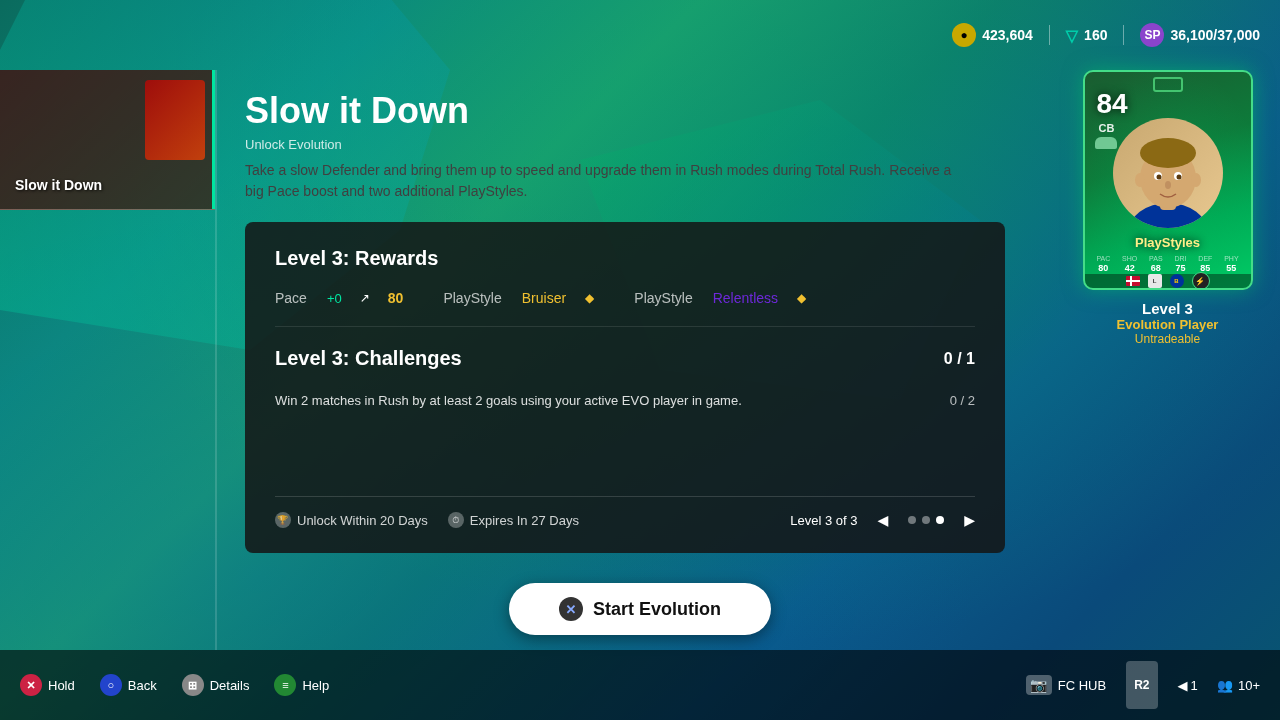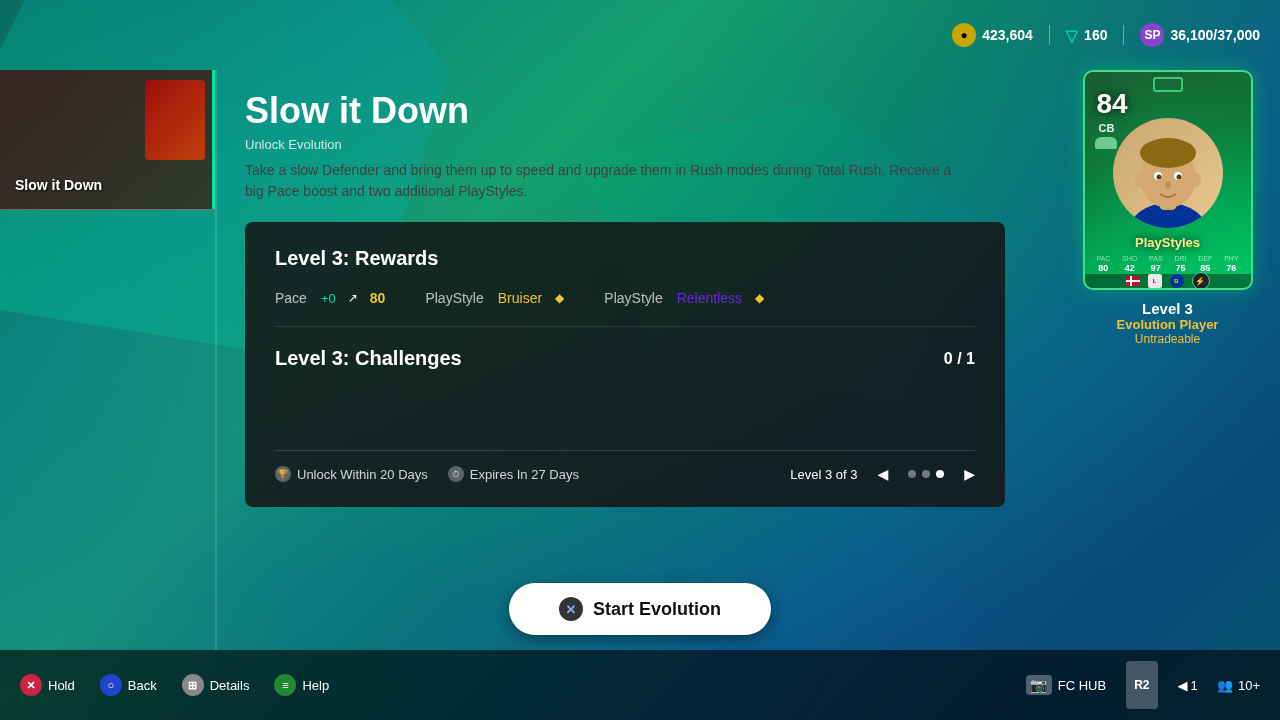--- a/index.html
+++ b/index.html
@@ -191,21 +191,21 @@
     .rewards-row {
       display: flex;
       gap: 40px;
       margin-bottom: 20px;
       padding-bottom: 20px;
       border-bottom: 1px solid rgba(255,255,255,0.1);
     }
     .reward-item {
       display: flex;
       align-items: center;
-      gap: 10px;
+      gap: 16px;
       font-size: 14px;
       color: white;
     }
     .reward-label { color: rgba(255,255,255,0.7); }
     .reward-icon-diamond {
       color: #f0c030;
       font-size: 12px;
     }
     .pace-plus { color: #00e5a0; font-size: 12px; }
     .pace-arrow { color: white; font-size: 11px; }
@@ -668,20 +668,24 @@
         <span style="color:#6d28d9; margin-left:4px;">Relentless</span>
         <span class="reward-icon-diamond" style="margin-left:3px;">◆</span>
       </div>
     </div>
 
     <div class="challenges-section">
       <div class="challenges-header">
         <div class="challenges-title">Level 3: Challenges</div>
         <div class="challenges-progress">0 / 1</div>
       </div>
+      <div class="challenge-row">
+        <span>Win 2 matches in Rush by at least 2 goals using your active EVO player in game.</span>
+        <span class="challenge-count">0 / 2</span>
+      </div>
     </div>
 
     <div class="card-footer">
       <div class="footer-item">
         <div style="width:16px;height:16px;border-radius:50%;background:rgba(255,255,255,0.3);display:flex;align-items:center;justify-content:center;font-size:9px;">🏆</div>
         <span>Unlock Within 20 Days</span>
       </div>
       <div class="footer-item">
         <div style="width:16px;height:16px;border-radius:50%;background:rgba(255,255,255,0.3);display:flex;align-items:center;justify-content:center;font-size:9px;">⏱</div>
         <span>Expires In 27 Days</span>
@@ -740,33 +744,33 @@
       <div class="stat-item">
         <span class="stat-label">PAC</span>
         <span class="stat-value">80</span>
       </div>
       <div class="stat-item">
         <span class="stat-label">SHO</span>
         <span class="stat-value">42</span>
       </div>
       <div class="stat-item">
         <span class="stat-label">PAS</span>
-        <span class="stat-value">97</span>
+        <span class="stat-value">68</span>
       </div>
       <div class="stat-item">
         <span class="stat-label">DRI</span>
         <span class="stat-value">75</span>
       </div>
       <div class="stat-item">
         <span class="stat-label">DEF</span>
         <span class="stat-value">85</span>
       </div>
       <div class="stat-item">
         <span class="stat-label">PHY</span>
-        <span class="stat-value">76</span>
+        <span class="stat-value">55</span>
       </div>
     </div>
 
     <div class="card-flags-row">
       <div class="flag-dk flag-icon"></div>
       <div class="league-badge">L</div>
       <div class="club-badge">B</div>
       <div class="card-evo-badge">⚡</div>
     </div>
   </div>

